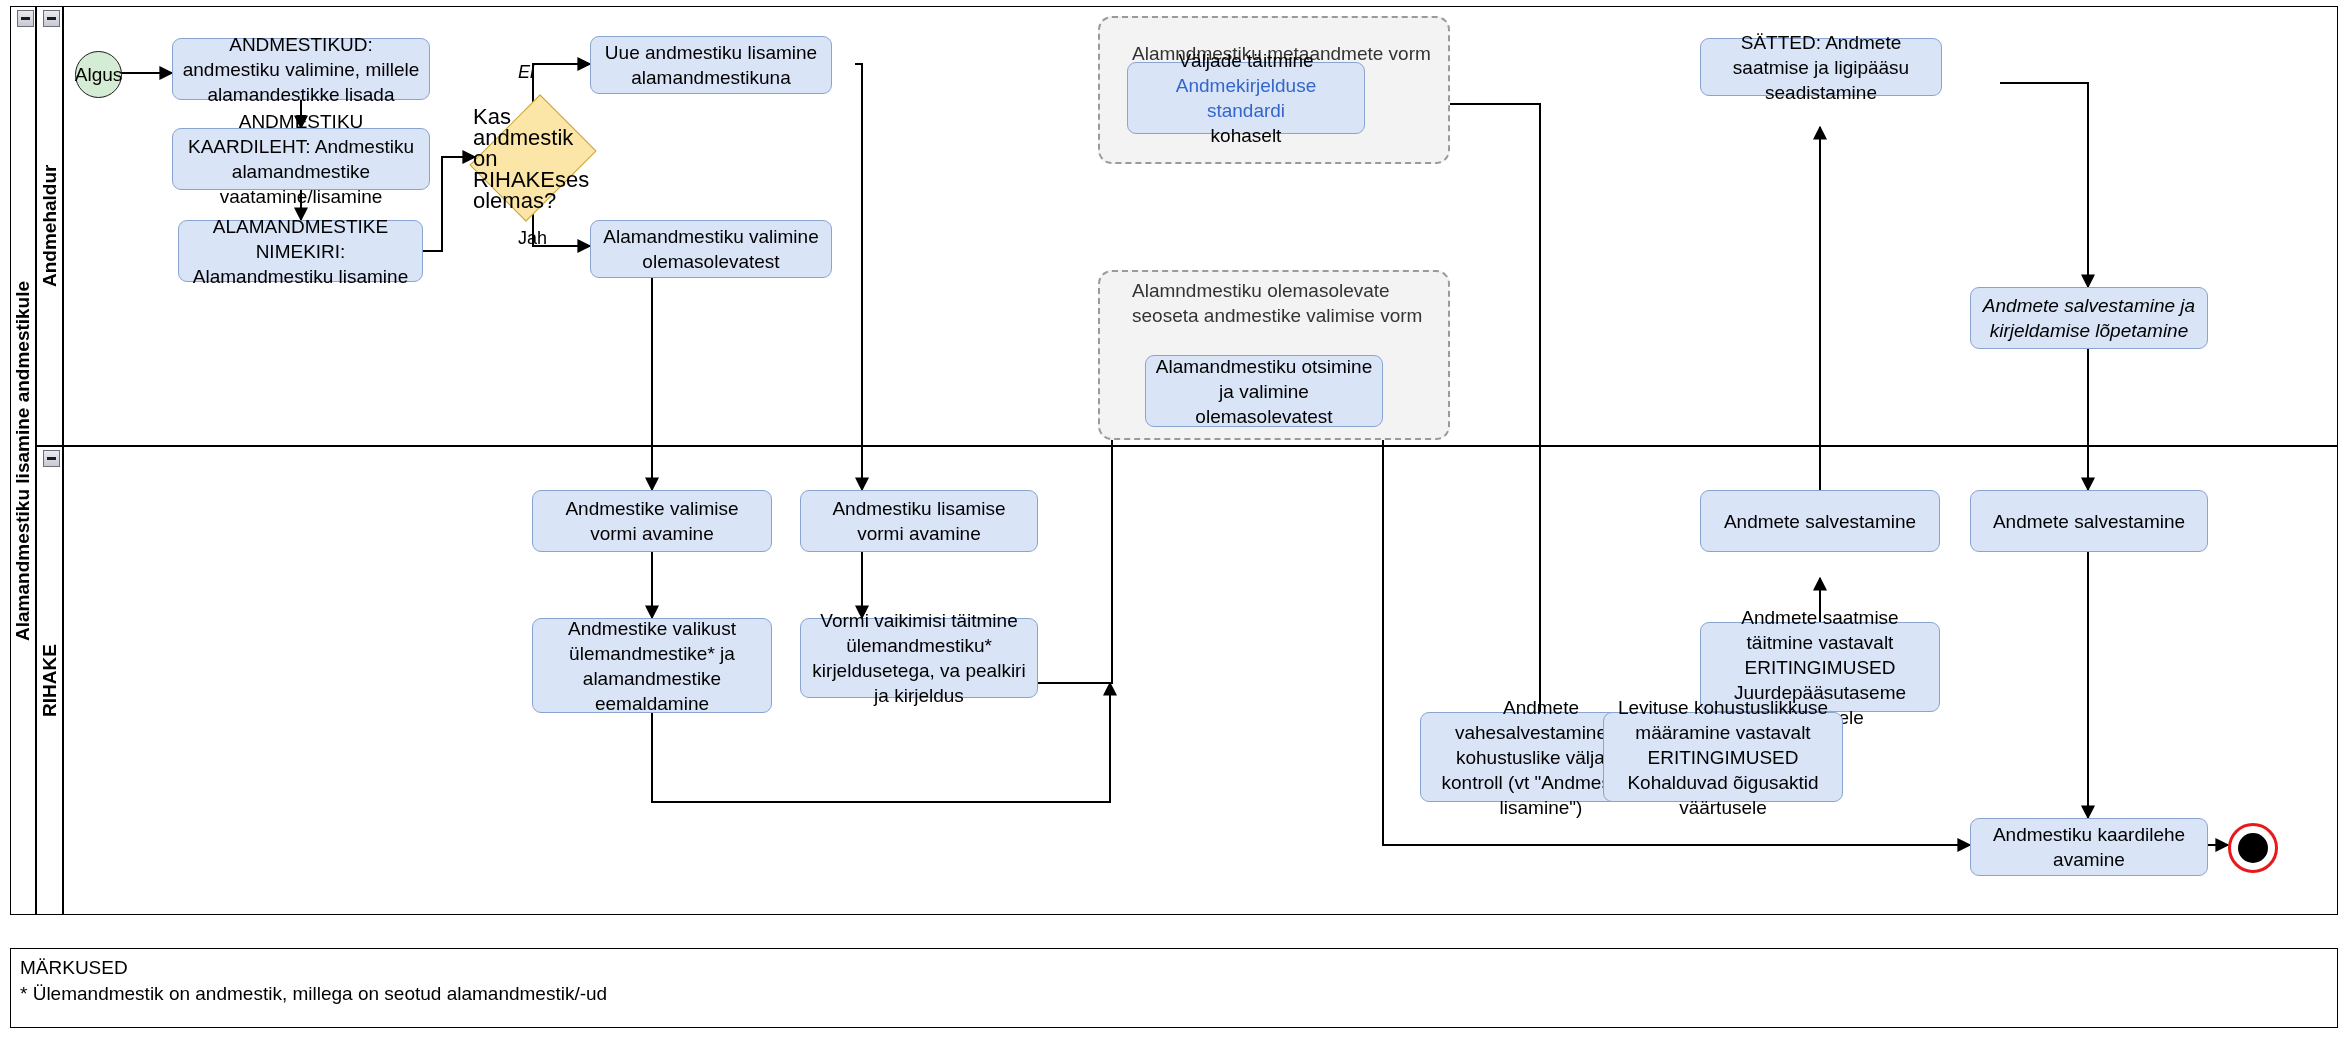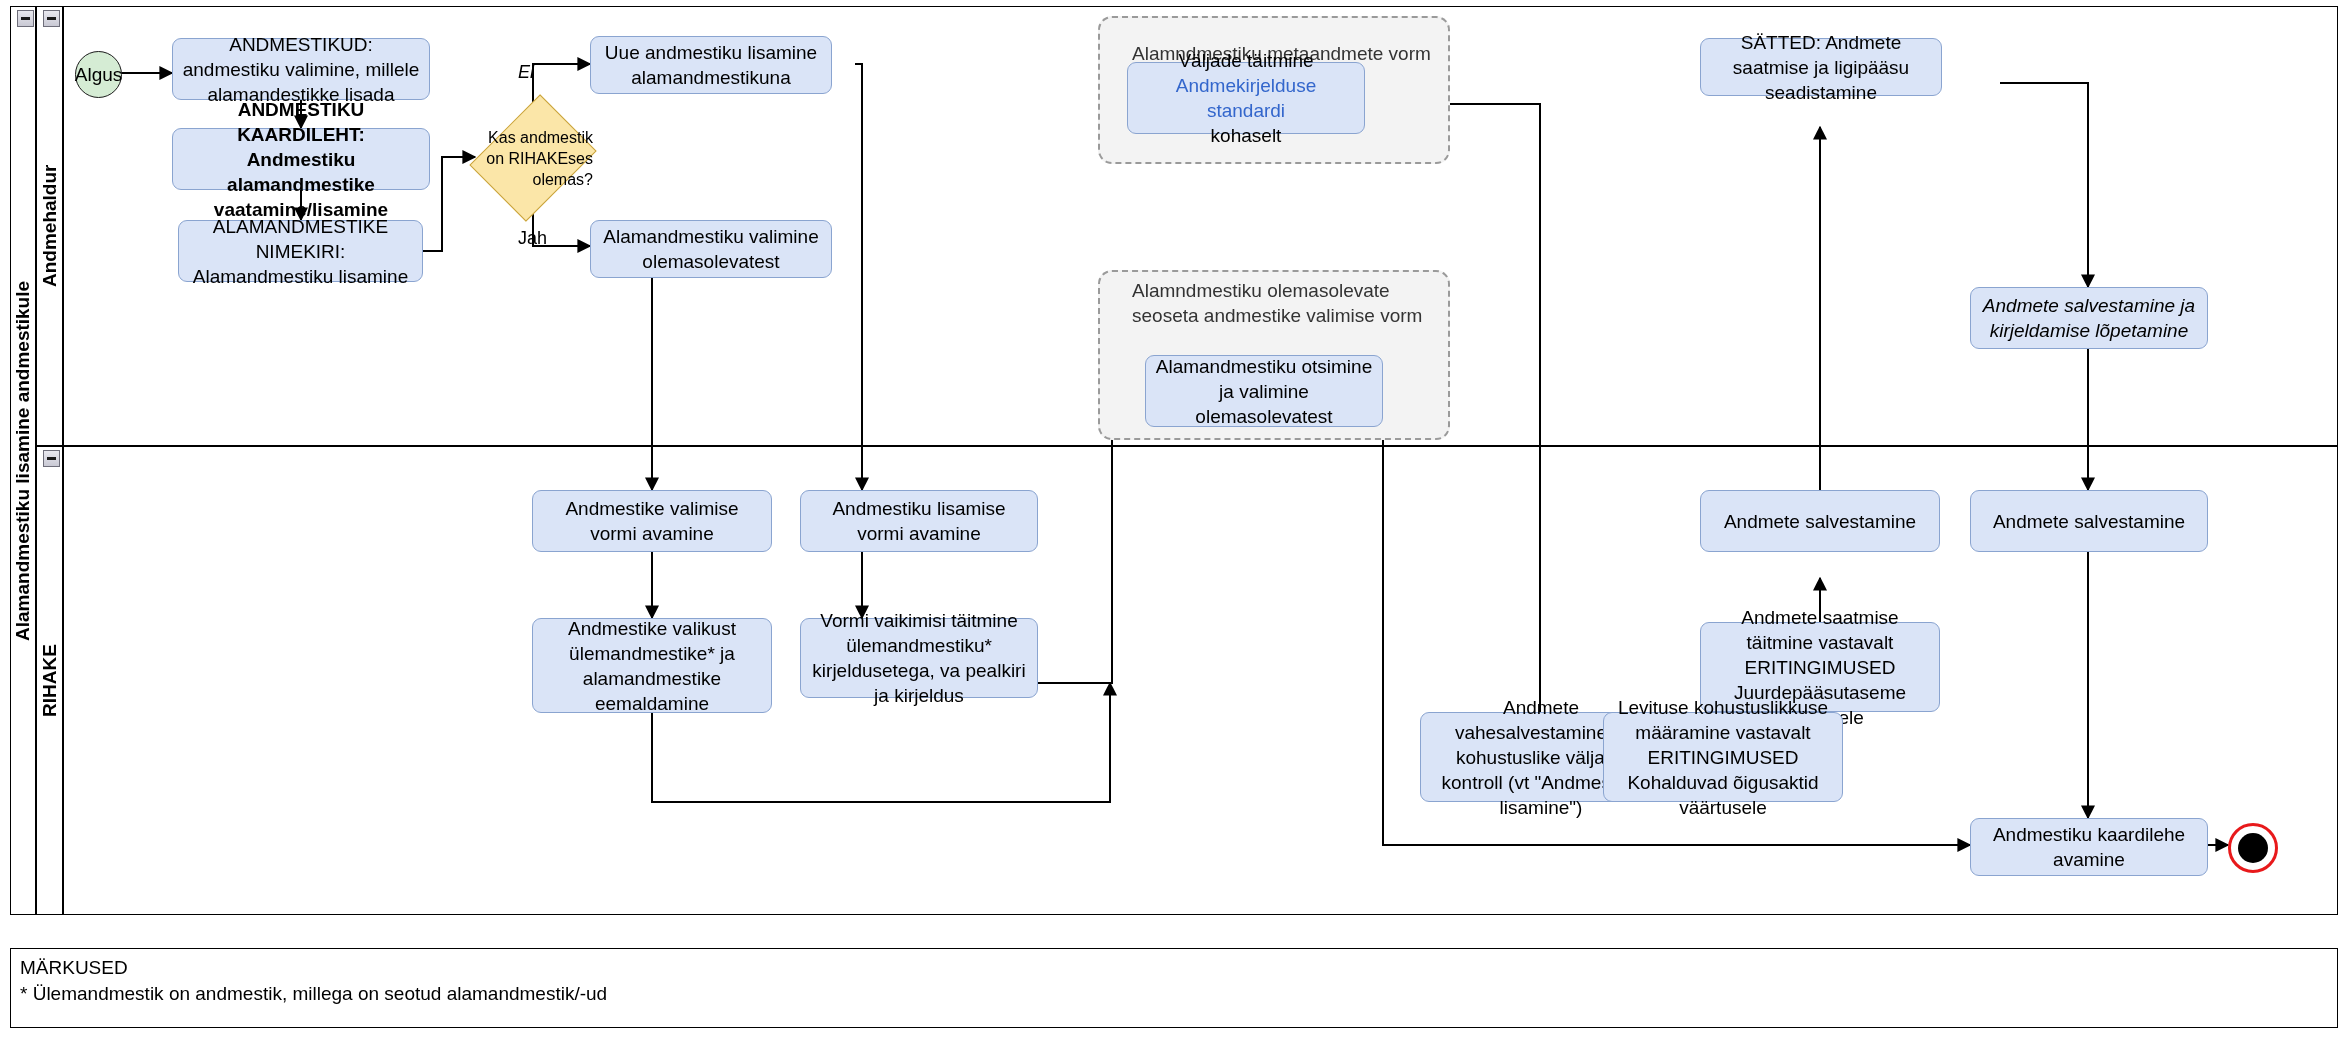--- a/index.html
+++ b/index.html
@@ -10,21 +10,21 @@
   .nodebox{position:absolute;box-sizing:border-box;border:1px solid #8aa4d0;
     background:#dae4f7;border-radius:9px;display:flex;align-items:center;
     justify-content:center;text-align:center;color:#000;font-size:19px;line-height:25px;
     padding:4px 8px;}
   .grp{position:absolute;box-sizing:border-box;border:2px dashed #9a9a9a;
     background:#f3f3f3;border-radius:14px;}
   .grp-title{position:absolute;font-size:19px;line-height:25px;color:#333;text-align:left;}
   .diamond{position:absolute;display:flex;align-items:center;justify-content:center;}
   .diamond .dshape{position:absolute;left:0;top:0;width:100%;height:100%;
     background:#fbe6a8;border:1px solid #c8a23a;transform:rotate(45deg);box-sizing:border-box;}
-  .diamond .dtxt{position:relative;z-index:2;font-size:16px;line-height:21px;text-align:right;color:#000;}
+  .diamond .dtxt{position:relative;z-index:2;font-size:22px;line-height:21px;text-align:left;color:#000;}
   .startnode{position:absolute;border-radius:50%;background:#d5ecd4;border:1.5px solid #1b1b1b;
     display:flex;align-items:center;justify-content:center;font-size:19px;color:#000;}
   .endnode{position:absolute;border-radius:50%;background:#ffffff;border:3px solid #e8191b;
     display:flex;align-items:center;justify-content:center;}
   .endnode .core{width:70%;height:70%;border-radius:50%;background:#000;}
   .edgelabel{position:absolute;font-size:18px;color:#000;background:transparent;}
 
   .poolframe{position:absolute;box-sizing:border-box;border:1.5px solid #000;}
   .laneline{position:absolute;background:#000;}
   .vlabel{position:absolute;font-weight:bold;font-size:19px;color:#000;
@@ -134,21 +134,21 @@
   <div class="diamond" style="left:473px;top:117px;width:120px;height:82px;">
     <div class="dshape" style="left:20px;top:-9px;width:80px;height:100px;"></div>
     <div class="dtxt">Kas andmestik on RIHAKEses olemas?</div>
   </div>
 
   <div class="edgelabel" style="left:518px;top:62px;font-style:italic;">Ei</div>
   <div class="edgelabel" style="left:518px;top:228px;">Jah</div>
 
   <div class="nodebox" style="left:172px;top:38px;width:258px;height:62px;">ANDMESTIKUD: andmestiku valimine, millele alamandestikke lisada</div>
 
-  <div class="nodebox" style="left:172px;top:128px;width:258px;height:62px;font-weight:bold;">ANDMESTIKU KAARDILEHT: Andmestiku alamandmestike vaatamine/lisamine</div>
+  <div class="nodebox" style="left:172px;top:128px;width:258px;height:62px;">ANDMESTIKU KAARDILEHT: Andmestiku alamandmestike vaatamine/lisamine</div>
 
   <div class="nodebox" style="left:178px;top:220px;width:245px;height:62px;">ALAMANDMESTIKE NIMEKIRI: Alamandmestiku lisamine</div>
 
   <div class="nodebox" style="left:590px;top:36px;width:242px;height:58px;">Uue andmestiku lisamine alamandmestikuna</div>
 
   <div class="nodebox" style="left:590px;top:220px;width:242px;height:58px;">Alamandmestiku valimine olemasolevatest</div>
 
   <div class="nodebox" style="left:1127px;top:62px;width:238px;height:72px;">
     <div style="width:100%;">
       <span>Väljade täitmine</span><br>

